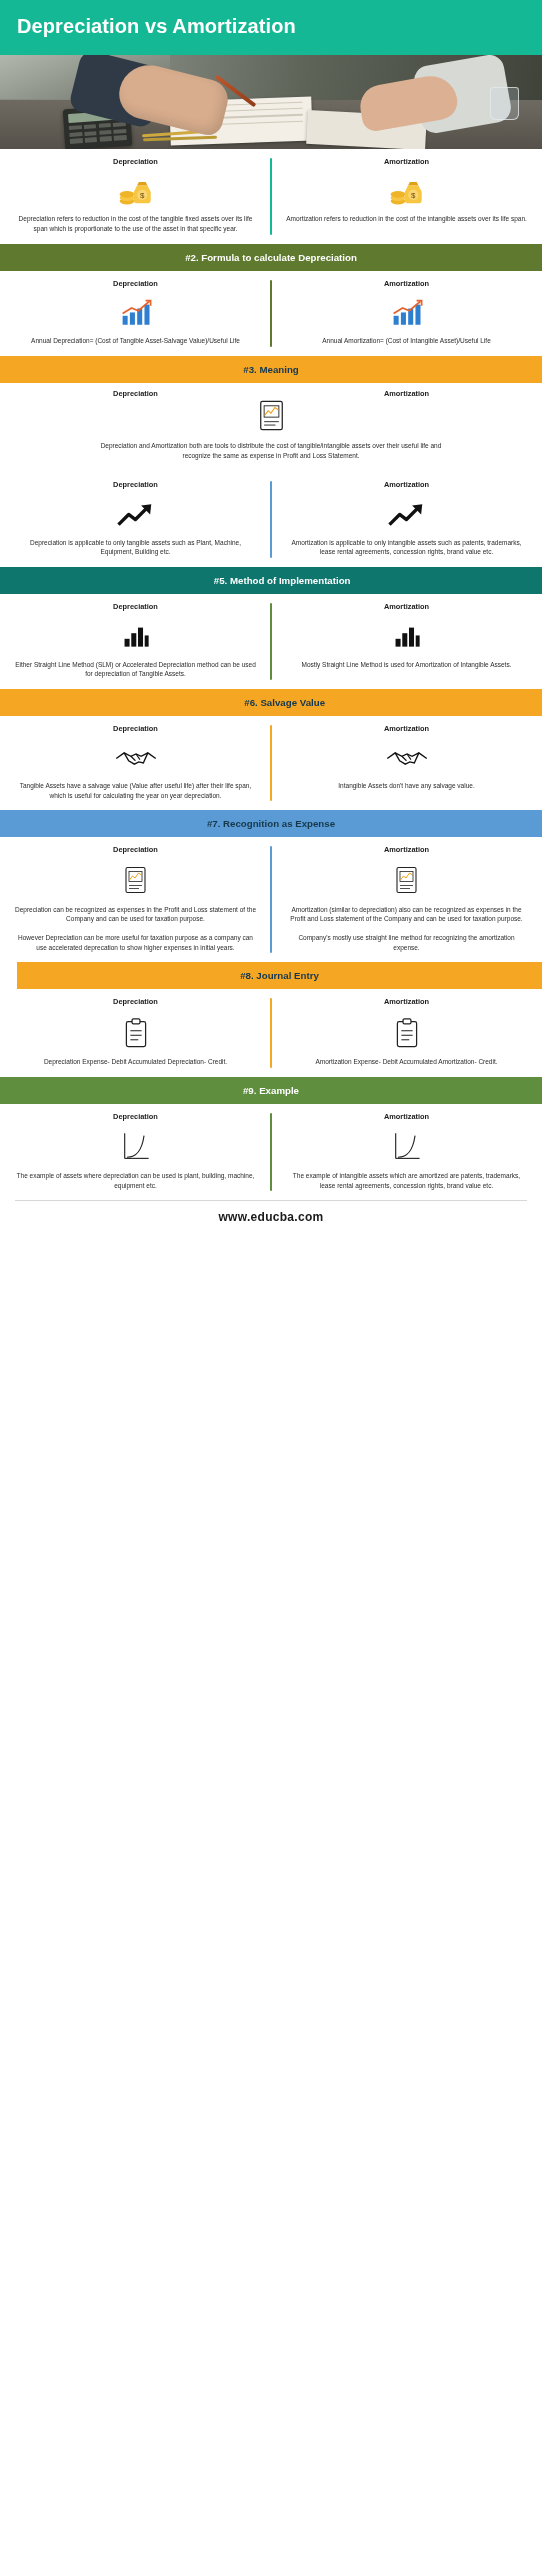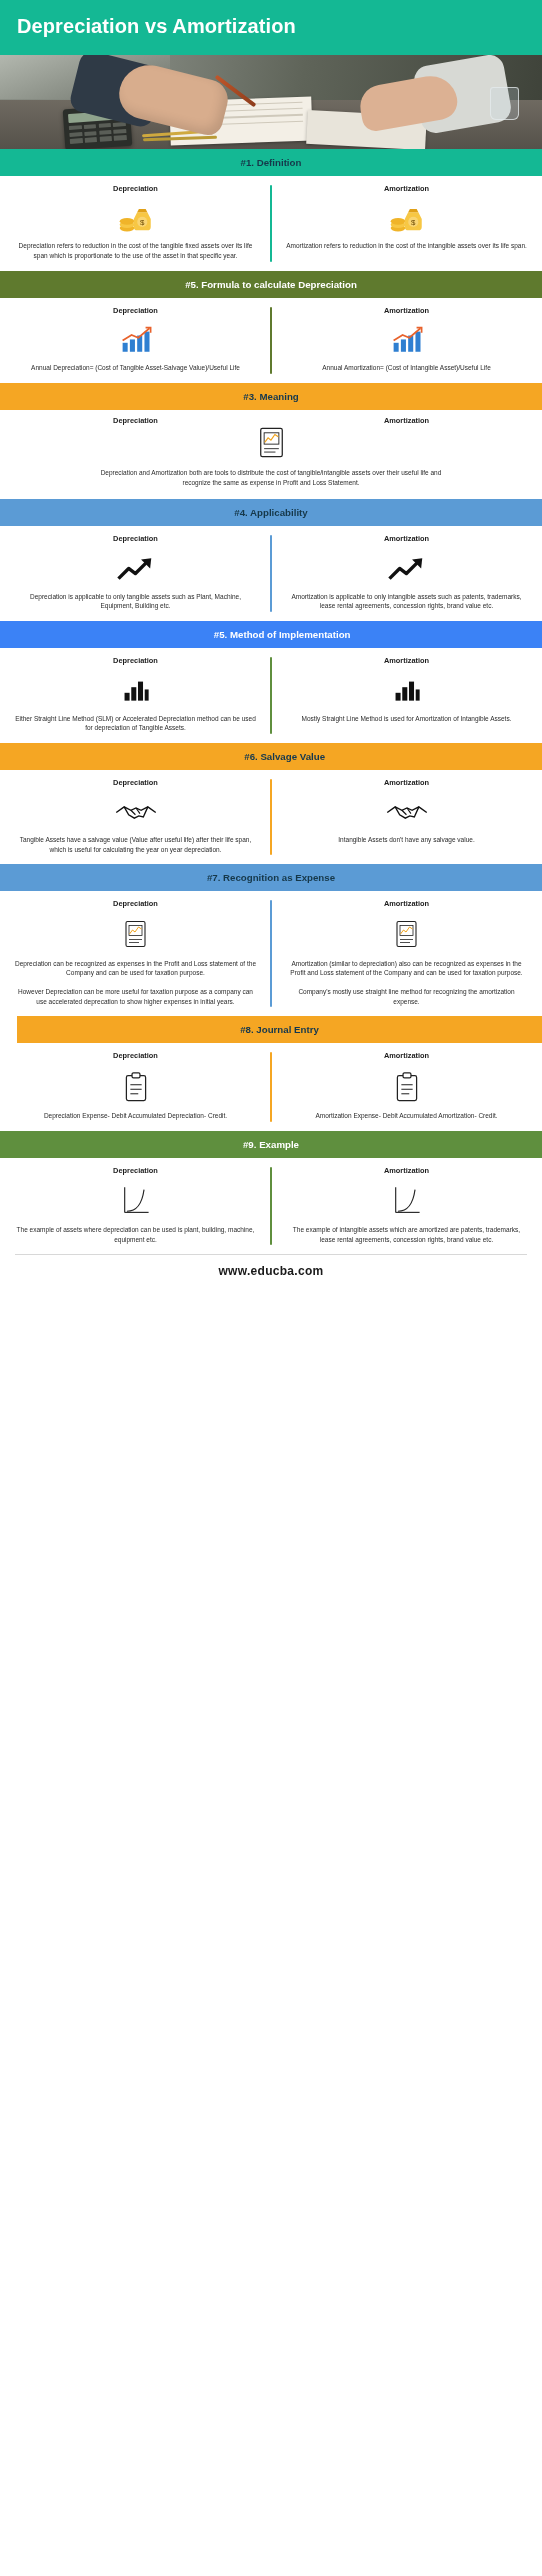--- a/index.html
+++ b/index.html
@@ -105,21 +105,21 @@
     text-align: center;
     font-size: 9.7px;
     font-weight: bold;
     padding: 8px 5.7px;
     color: #fff;
   }
   .sec-head.teal   { background: #14b894; color: #16384a; }
   .sec-head.olive  { background: #5f7a2e; }
   .sec-head.amber  { background: #f5a623; color: #14384f; }
   .sec-head.blue   { background: #5b9bd5; color: #16384a; }
-  .sec-head.green  { background: #3b82f6; padding-left: 28px; }
+  .sec-head.green  { background: #0f766e; padding-left: 28px; }
   .sec-head.amber2 { background: #f5a623; color: #14384f; padding-left: 33px; }
   .sec-head.blue2  { background: #5b9bd5; color: #16384a; }
   .sec-head.amber3 { background: #f5a623; color: #14384f; margin-left: 17px; }
   .sec-head.green2 { background: #5f8f3e; }
 
   
   .cols {
     display: flex;
     position: relative;
     padding: 8px 0 10.2px 0;
@@ -230,21 +230,20 @@
     <div class="pencils"></div>
     <div class="pencils2"></div>
     <div class="sleeve-l"></div>
     <div class="hand-l"></div>
     <div class="pen"></div>
     <div class="sleeve-r"></div>
     <div class="hand-r"></div>
     <div class="glass"></div>
   </div>
 
-  <div class="sec-head teal">#1. Definition</div>
   <div class="cols">
     <div class="divider teal"></div>
     <div class="col">
       <h3>Depreciation</h3>
       <div class="icon-wrap">
         <svg width="35" height="31" viewBox="0 0 62 54">
           <ellipse cx="16" cy="44" rx="13" ry="6" fill="#f0b429"></ellipse>
           <ellipse cx="16" cy="38" rx="13" ry="6" fill="#f7c744"></ellipse>
           <ellipse cx="16" cy="32" rx="13" ry="6" fill="#f0b429"></ellipse>
           <path d="M34 16 h18 l6 12 v14 a6 6 0 0 1-6 6 H34 a6 6 0 0 1-6-6 V28 z" fill="#f7c744"></path>
@@ -265,21 +264,21 @@
           <path d="M34 16 h18 l6 12 v14 a6 6 0 0 1-6 6 H34 a6 6 0 0 1-6-6 V28 z" fill="#f7c744"></path>
           <path d="M34 16 h18 l-3 -6 h-12 z" fill="#e0a018"></path>
           <circle cx="43" cy="33" r="9" fill="#fff" opacity=".25"></circle>
           <text x="43" y="38" font-size="14" font-family="Liberation Sans, sans-serif" text-anchor="middle" fill="#6b4a06">$</text>
         </svg>
       </div>
       <div class="body">Amortization refers to reduction in the cost of the intangible assets over its life span.</div>
     </div>
   </div>
 
-  <div class="sec-head olive">#5. Formula to calculate Depreciation</div>
+  <div class="sec-head olive">#2. Formula to calculate Depreciation</div>
   <div class="cols">
     <div class="divider olive"></div>
     <div class="col">
       <h3>Depreciation</h3>
       <div class="icon-wrap">
         <svg width="35" height="28" viewBox="0 0 62 50">
           <rect x="8" y="30" width="9" height="16" fill="#2f7fd1"></rect>
           <rect x="21" y="24" width="9" height="22" fill="#2f7fd1"></rect>
           <rect x="34" y="17" width="9" height="29" fill="#2f7fd1"></rect>
           <rect x="47" y="10" width="9" height="36" fill="#2f7fd1"></rect>
@@ -316,21 +315,20 @@
         <rect x="8" y="4" width="38" height="50" rx="3" fill="#fff" stroke="#222" stroke-width="2.2"></rect>
         <rect x="14" y="12" width="26" height="20" fill="none" stroke="#222" stroke-width="1.6"></rect>
         <path d="M15 29 L21 21 L26 25 L33 15 L39 19" stroke="#f0a21a" stroke-width="2" fill="none"></path>
         <line x1="14" y1="40" x2="40" y2="40" stroke="#222" stroke-width="1.6"></line>
         <line x1="14" y1="46" x2="34" y2="46" stroke="#222" stroke-width="1.6"></line>
       </svg>
     </div>
     <div class="body">Depreciation and Amortization both are tools to distribute the cost of tangible/intangible assets over their useful life and recognize the same as expense in Profit and Loss Statement.</div>
   </div>
 
-  <div class="sec-head blue">#4. Applicability</div>
   <div class="cols">
     <div class="divider blue"></div>
     <div class="col">
       <h3>Depreciation</h3>
       <div class="icon-wrap">
         <svg width="40" height="26" viewBox="0 0 70 46">
           <path d="M4 40 L22 22 L34 31 L56 9" stroke="#111" stroke-width="6" fill="none" stroke-linejoin="round"></path>
           <path d="M44 6 L62 4 L60 22 Z" fill="#111"></path>
         </svg>
       </div>

